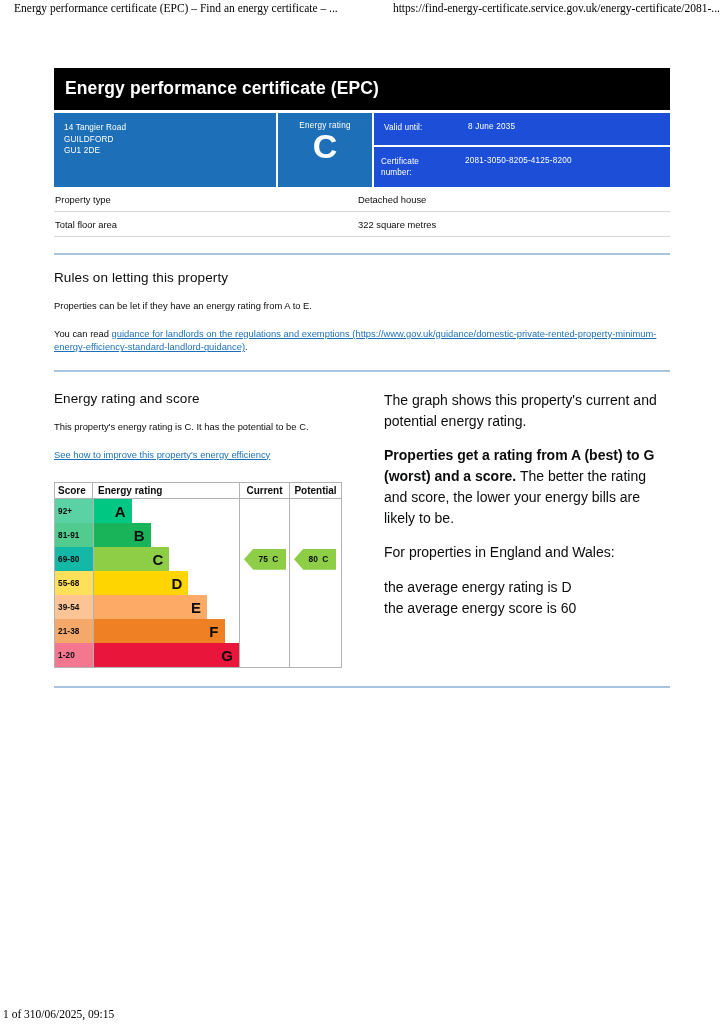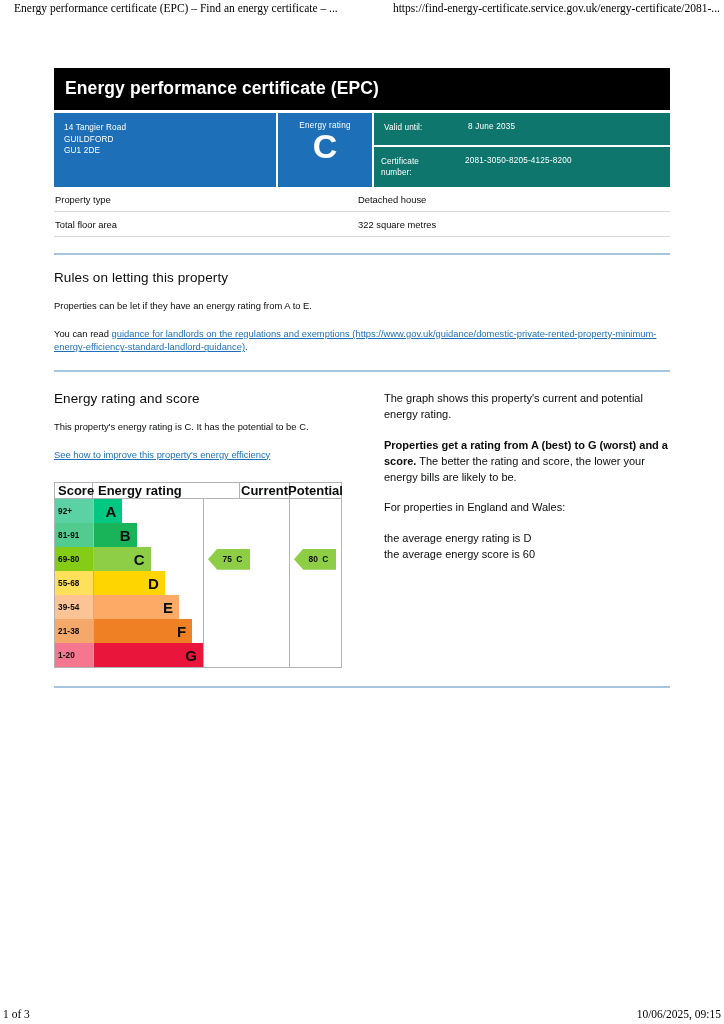--- a/index.html
+++ b/index.html
@@ -33,21 +33,20 @@
     white-space: nowrap;
   }
   .print-header .ph-title { margin-left: 1px; }
   .print-header .ph-url { margin-right: 2px; }
 
   .print-footer {
     position: absolute;
     left: 0; right: 0;
     bottom: 4px;
     display: flex;
-    justify-content: space-between;
     padding: 0 3px;
     box-sizing: border-box;
     font-family: "Liberation Serif", serif;
     font-size: 11.5px;
     color: #000;
   }
 
   
   .doc {
     position: absolute;
@@ -104,21 +103,21 @@
     line-height: 1.05;
     margin-top: -1px;
   }
   .summary-meta {
     flex: 1;
     margin-left: 2px;
     display: flex;
     flex-direction: column;
   }
   .meta-row {
-    background: #0f766e;
+    background: #1d4ed8;
     color: #ffffff;
     display: flex;
     align-items: flex-start;
     padding: 9px 10px;
     box-sizing: border-box;
     font-size: 8.2px;
     letter-spacing: 0.1px;
   }
   .meta-row.valid { height: 32px; }
   .meta-row.cert  { flex: 1; margin-top: 2px; padding-left: 7px; }
@@ -163,42 +162,42 @@
 
   
   .cols {
     display: flex;
     margin-top: 4px;
   }
   .col-left  { width: 330px; }
   .col-right { flex: 1; padding-top: 14px; }
 
   .col-right p {
-    font-size: 11px;
+    font-size: 14px;
     line-height: 1.48;
     margin: 0 0 14px 0;
   }
   .col-right p.tight { margin-bottom: 0; }
   .col-right b { font-weight: bold; }
 
   
   .epc-graph {
     margin-top: 21px;
     width: 288px;
     border: 1px solid #b1b4b6;
     box-sizing: border-box;
     font-size: 8.6px;
   }
   .graph-head {
     display: flex;
     border-bottom: 1px solid #b1b4b6;
     height: 15px;
     align-items: center;
     font-weight: bold;
-    font-size: 13px;
+    font-size: 10px;
   }
   .gh-score    { width: 38px; padding-left: 3px; box-sizing: border-box; border-right: 1px solid #b1b4b6; height:100%; display:flex; align-items:center;}
   .gh-rating   { flex: 1; padding-left: 5px; box-sizing: border-box; border-right: 1px solid #b1b4b6; height:100%; display:flex; align-items:center;}
   .gh-current  { width: 49px; justify-content: center; border-right: 1px solid #b1b4b6; height:100%; display:flex; align-items:center;}
   .gh-potential{ width: 51px; justify-content: center; height:100%; display:flex; align-items:center;}
 
   .graph-body { display: flex; }
   .bands { flex: 1; }
   .band-row {
     display: flex;
@@ -226,21 +225,21 @@
     display: flex;
     align-items: center;
     justify-content: flex-end;
     box-sizing: border-box;
     padding-right: 6px;
     color: #0b0c0c;
     font-weight: bold;
   }
   .band-bar span { font-size: 15px; line-height: 1; }
 
-  .arrow-cols { display: flex; gap: 36px; }
+  .arrow-cols { display: flex; }
   .arrow-col {
     border-left: 1px solid #b1b4b6;
     position: relative;
   }
   .arrow-col.current   { width: 49px; }
   .arrow-col.potential { width: 51px; }
   .arrow {
     position: absolute;
     left: 4px;
     width: 42px;
@@ -343,21 +342,21 @@
               </div>
               <div class="band-row">
                 <div class="band-score" style="background: rgb(82, 203, 143);">81-91</div>
                 <div class="band-bar-wrap">
                   <div class="band-bar" style="width: 39%; background: rgb(25, 180, 89);">
                     <span>B</span>
                   </div>
                 </div>
               </div>
               <div class="band-row">
-                <div class="band-score" style="background: #84cc16;">69-80</div>
+                <div class="band-score" style="background: #14b8a6;">69-80</div>
                 <div class="band-bar-wrap">
                   <div class="band-bar" style="width: 52%; background: rgb(141, 206, 70);">
                     <span>C</span>
                   </div>
                 </div>
               </div>
               <div class="band-row">
                 <div class="band-score" style="background: rgb(255, 224, 90);">55-68</div>
                 <div class="band-bar-wrap">
                   <div class="band-bar" style="width: 65%; background: rgb(255, 213, 0);">

